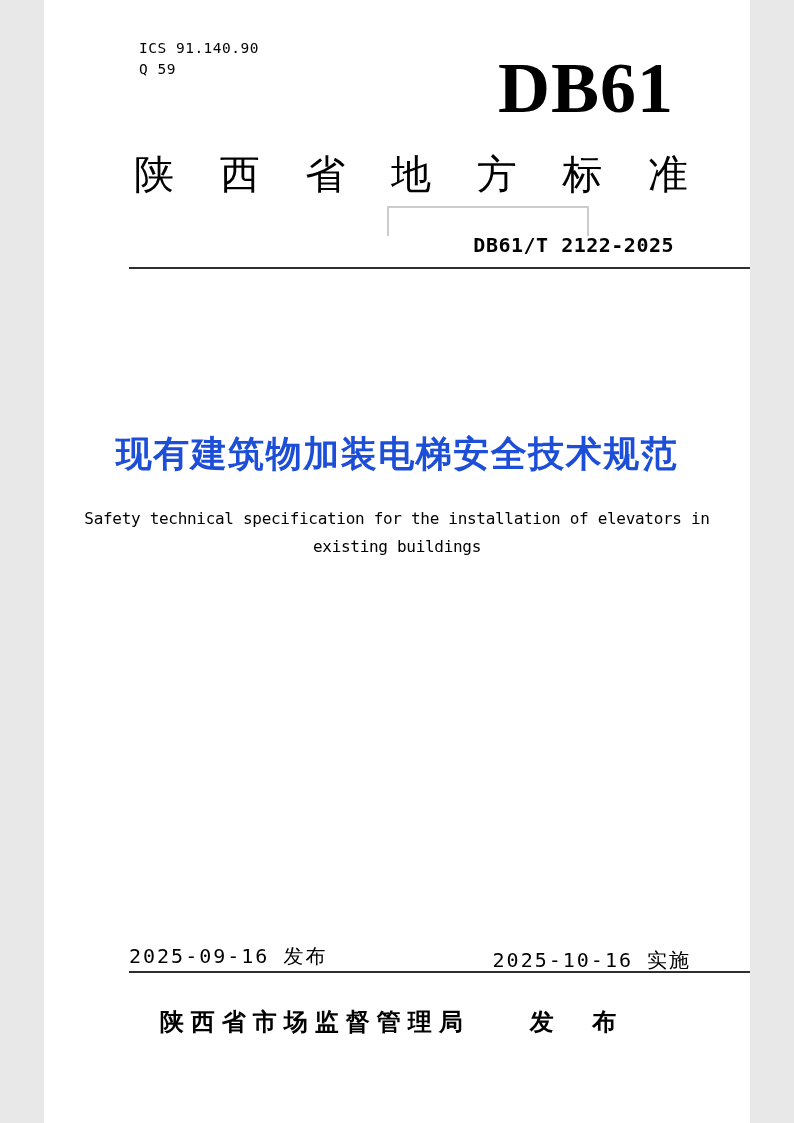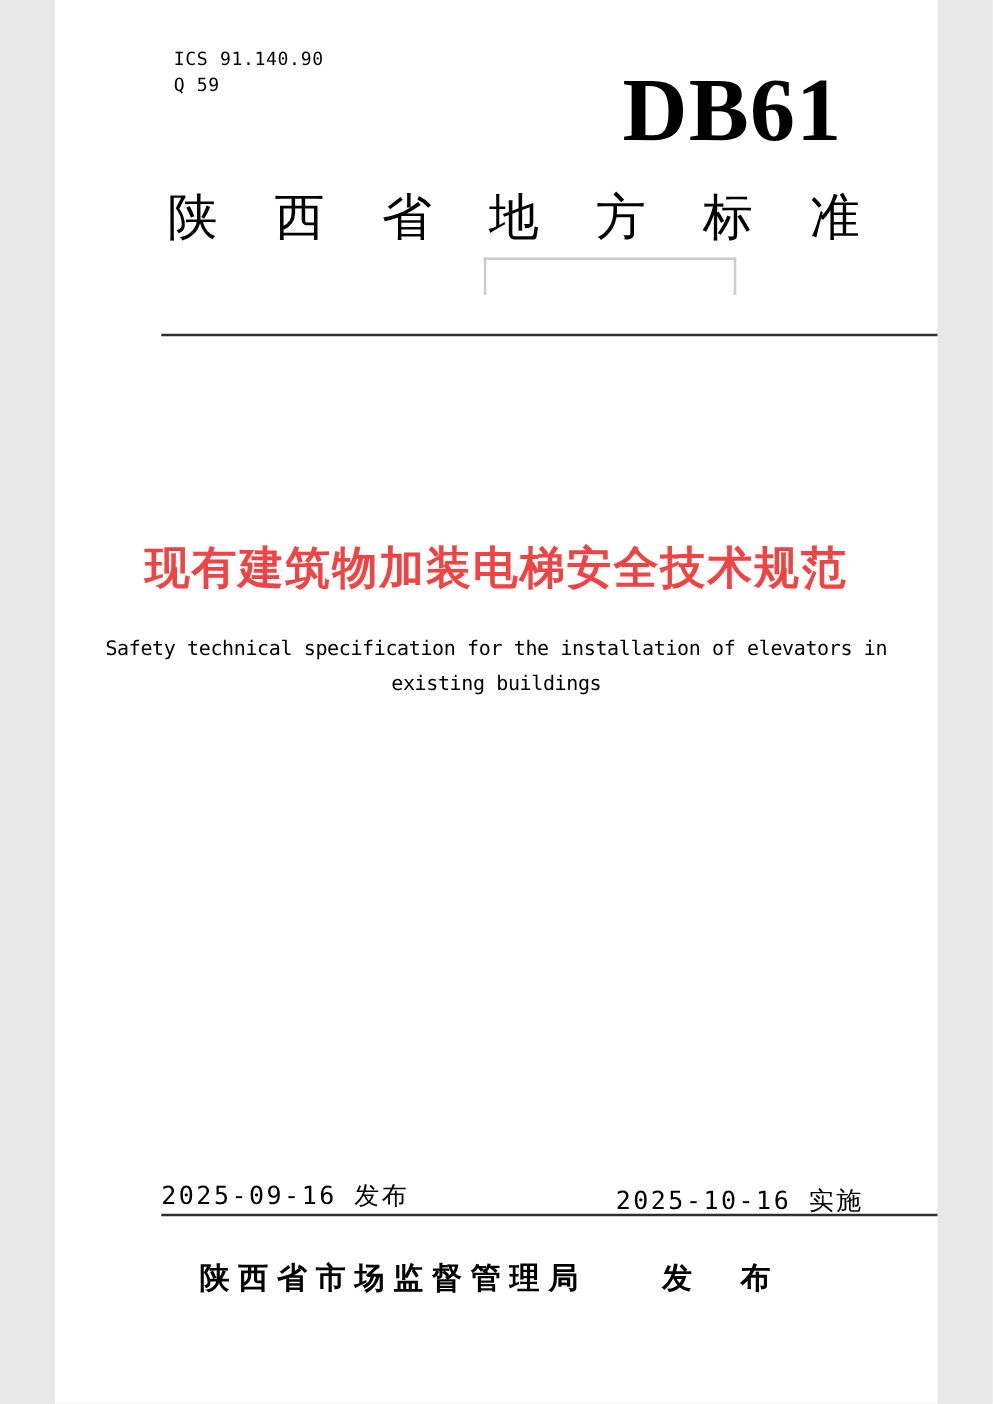--- a/index.html
+++ b/index.html
@@ -93,21 +93,21 @@
   
   .title-zh {
     position: absolute;
     left: 0;
     right: 0;
     top: 430px;
     text-align: center;
     font-size: 36px;
     font-weight: bold;
     letter-spacing: 1.5px;
-    color: #ef4444;
+    color: #1d4ed8;
   }
   .title-en {
     position: absolute;
     left: 0;
     right: 0;
     top: 505px;
     text-align: center;
     font-size: 16px;
     line-height: 28px;
     letter-spacing: -0.3px;
@@ -172,20 +172,21 @@
     <span>西</span>
     <span>省</span>
     <span>地</span>
     <span>方</span>
     <span>标</span>
     <span>准</span>
   </div>
 
   <div class="record-box"></div>
 
+  <div class="standard-number mono">DB61/T 2122-2025</div>
 
   <div class="rule rule-top"></div>
 
   <div class="title-zh">现有建筑物加装电梯安全技术规范</div>
 
   <div class="title-en mono">
     <div>Safety technical specification for the installation of elevators in</div>
     <div>existing buildings</div>
   </div>
 

